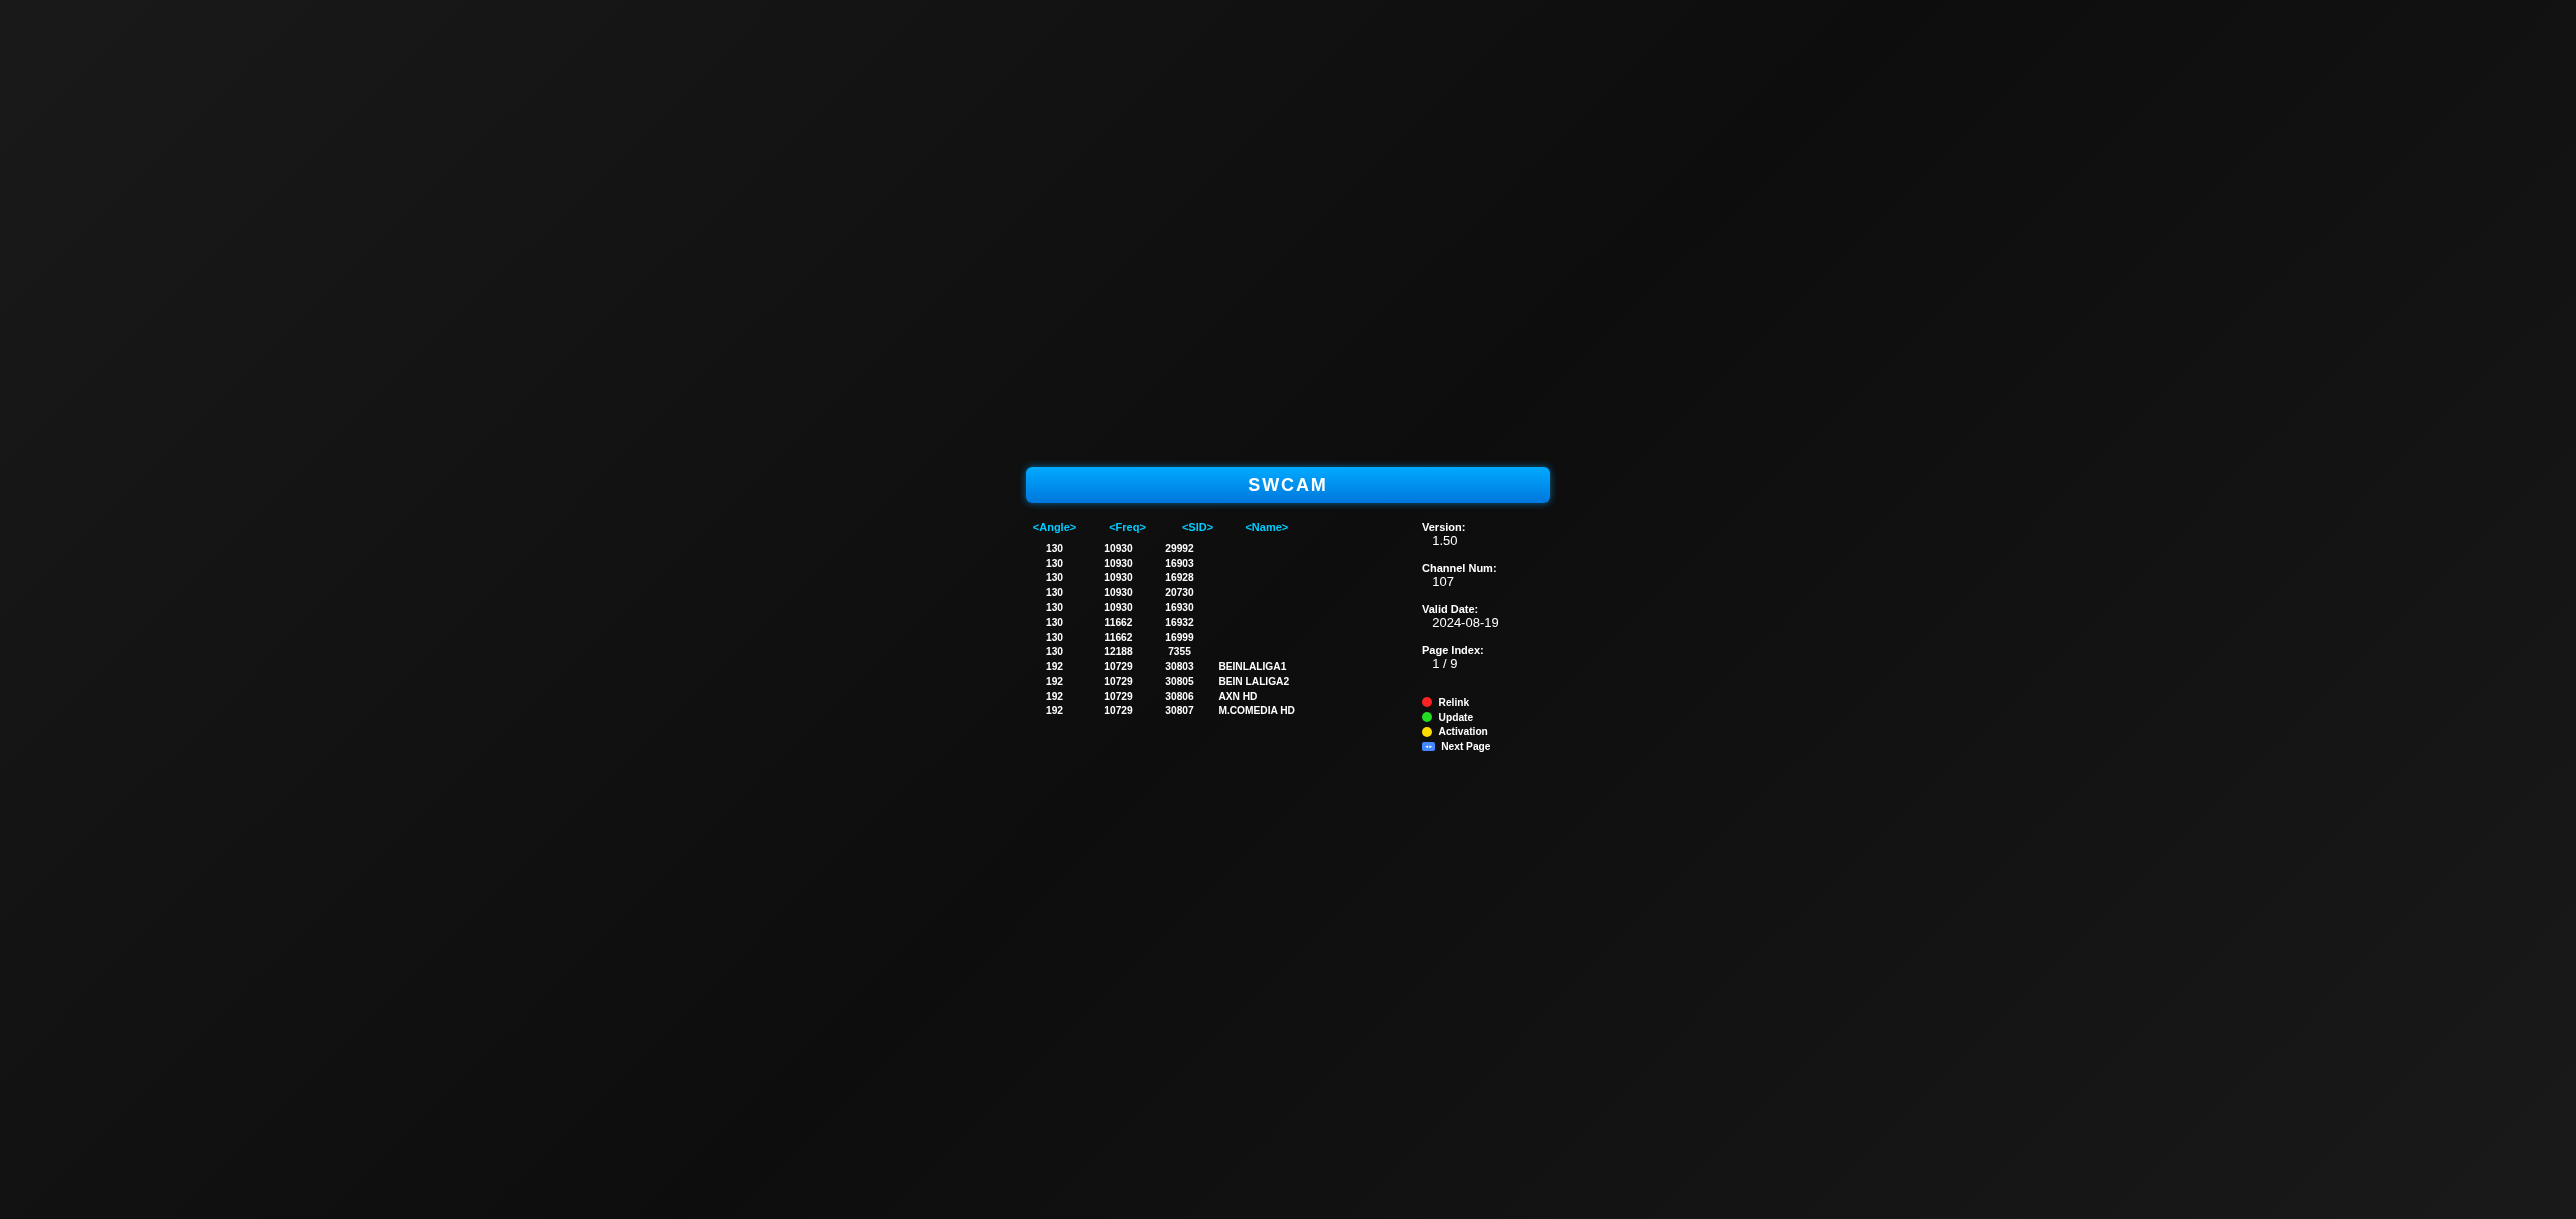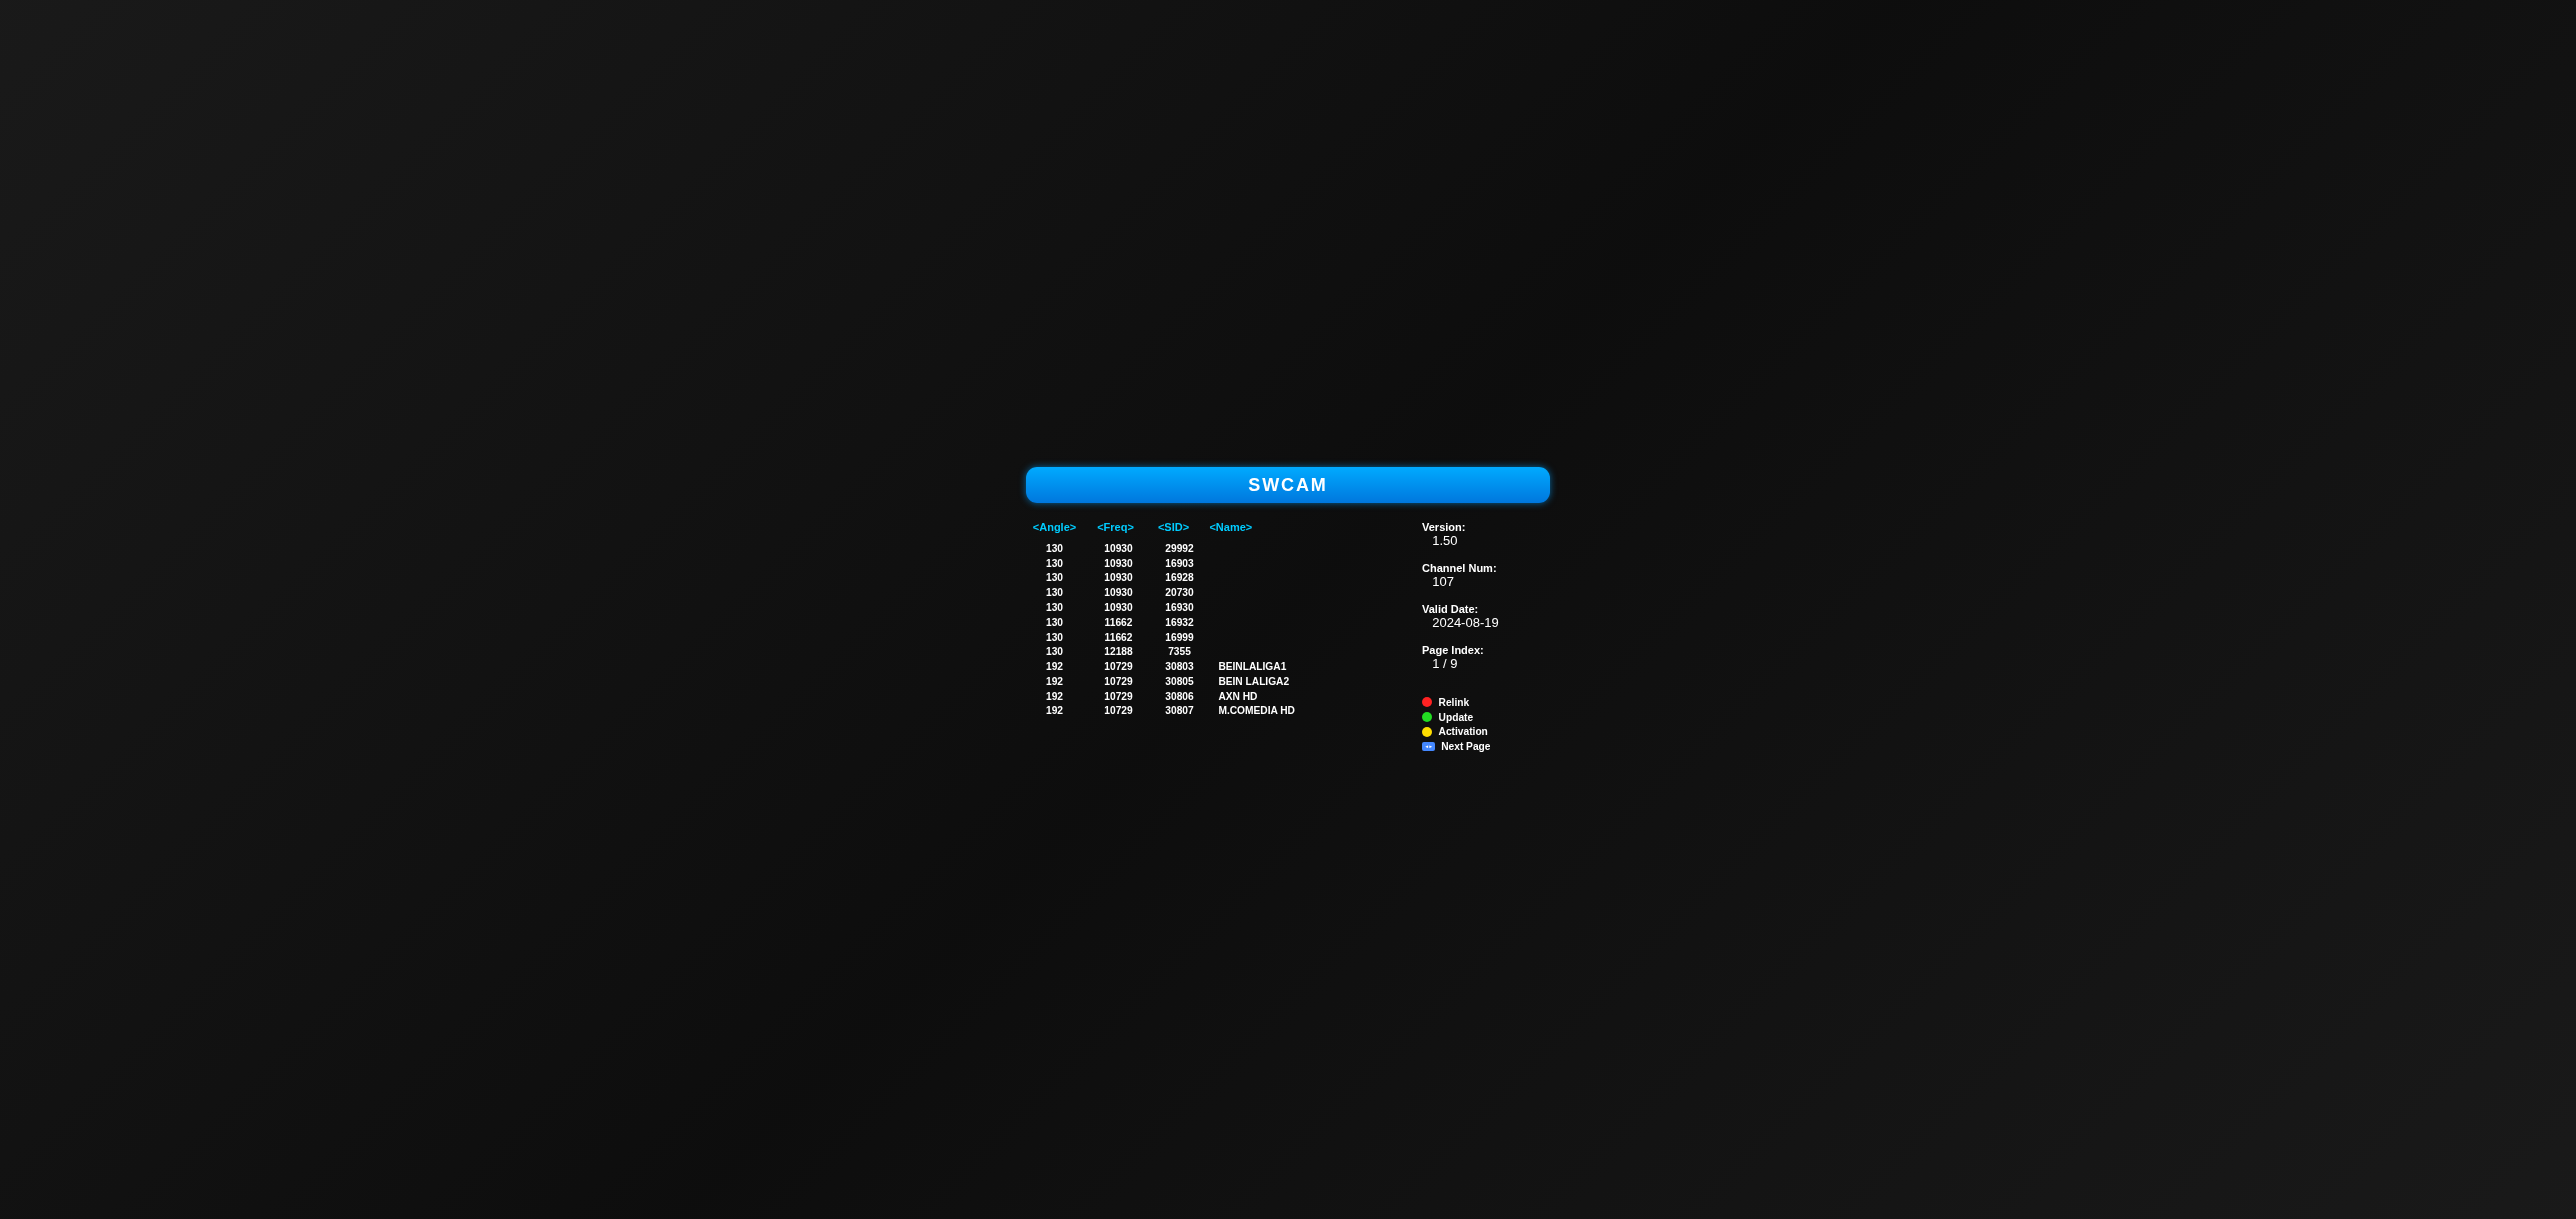--- a/index.html
+++ b/index.html
@@ -36,21 +36,21 @@
     .container {
       position: relative;
       z-index: 10;
       width: 524px;
       color: #fff;
     }
 
     
     .title-bar {
       background: linear-gradient(to bottom, #00aaff, #0077dd);
-      border-radius: 11px;
+      border-radius: 6px;
       text-align: center;
       padding: 7.7px 12.8px;
       margin-bottom: 18px;
       box-shadow: 0 0 7.7px rgba(0, 160, 255, 0.6);
     }
 
     .title-bar span {
       font-size: 18px;
       font-weight: bold;
       color: #fff;
@@ -64,21 +64,21 @@
     }
 
     
     .channel-table {
       flex: 1;
     }
 
     .table-header {
       display: grid;
       grid-template-columns: 57px 57px 51px 1fr;
-      gap: 4px;
+      gap: 16px;
       margin-bottom: 5.1px;
       padding-bottom: 2.6px;
     }
 
     .table-header span {
       font-size: 11px;
       color: #00ccff;
       font-weight: bold;
       text-align: center;
     }

